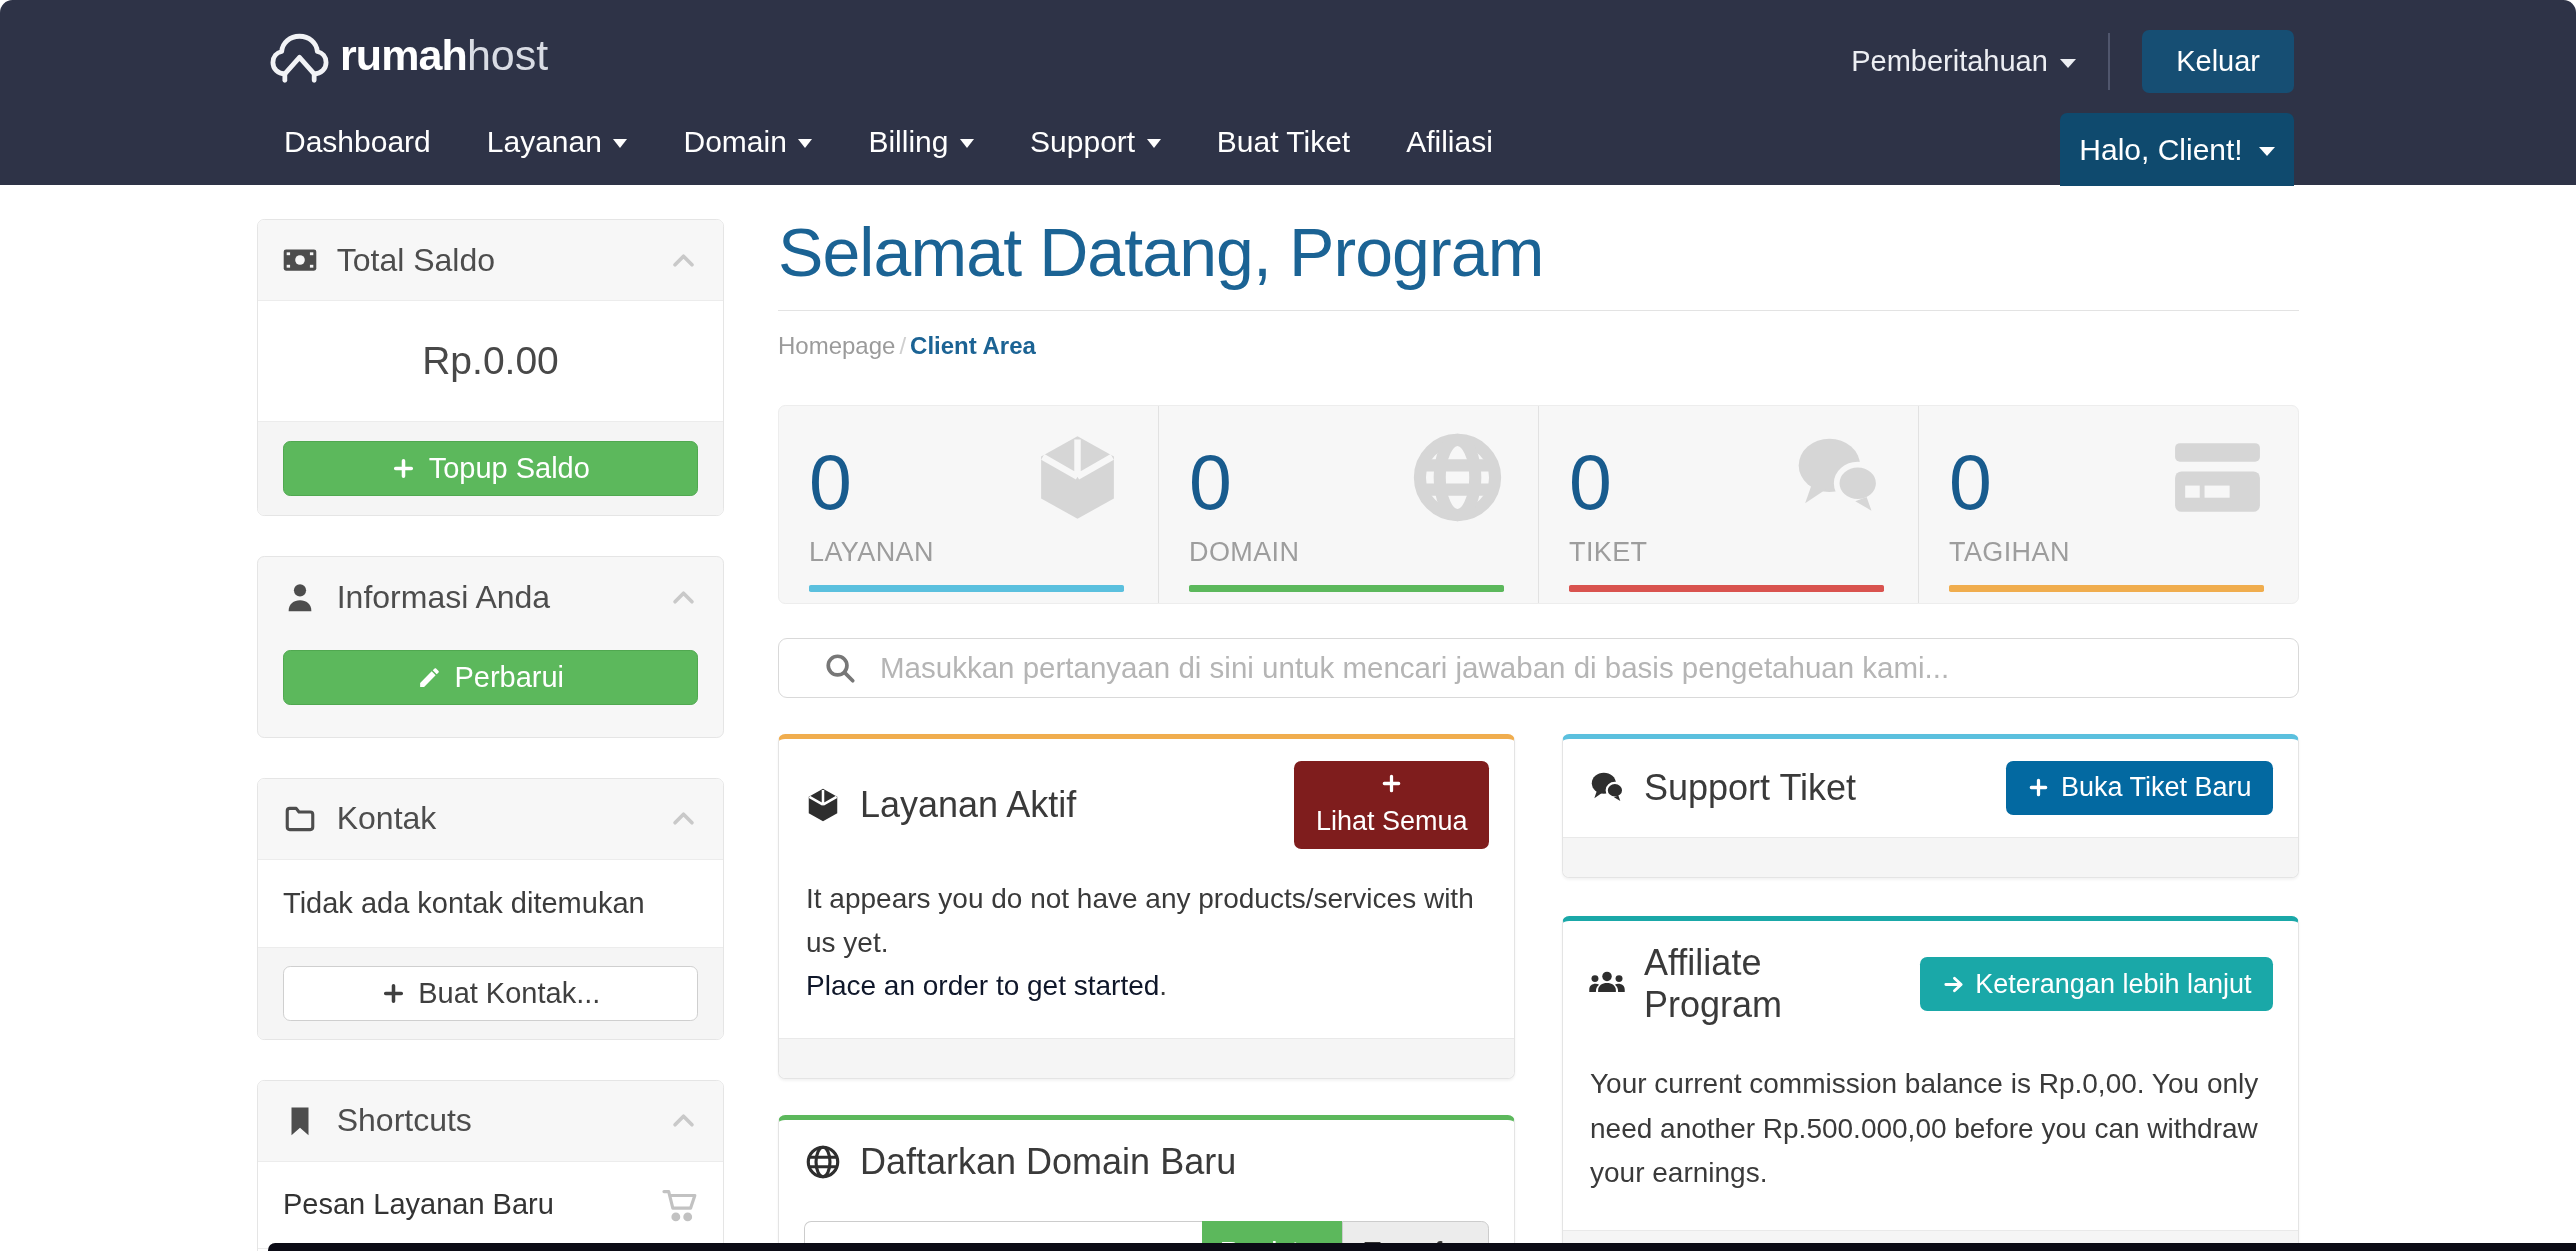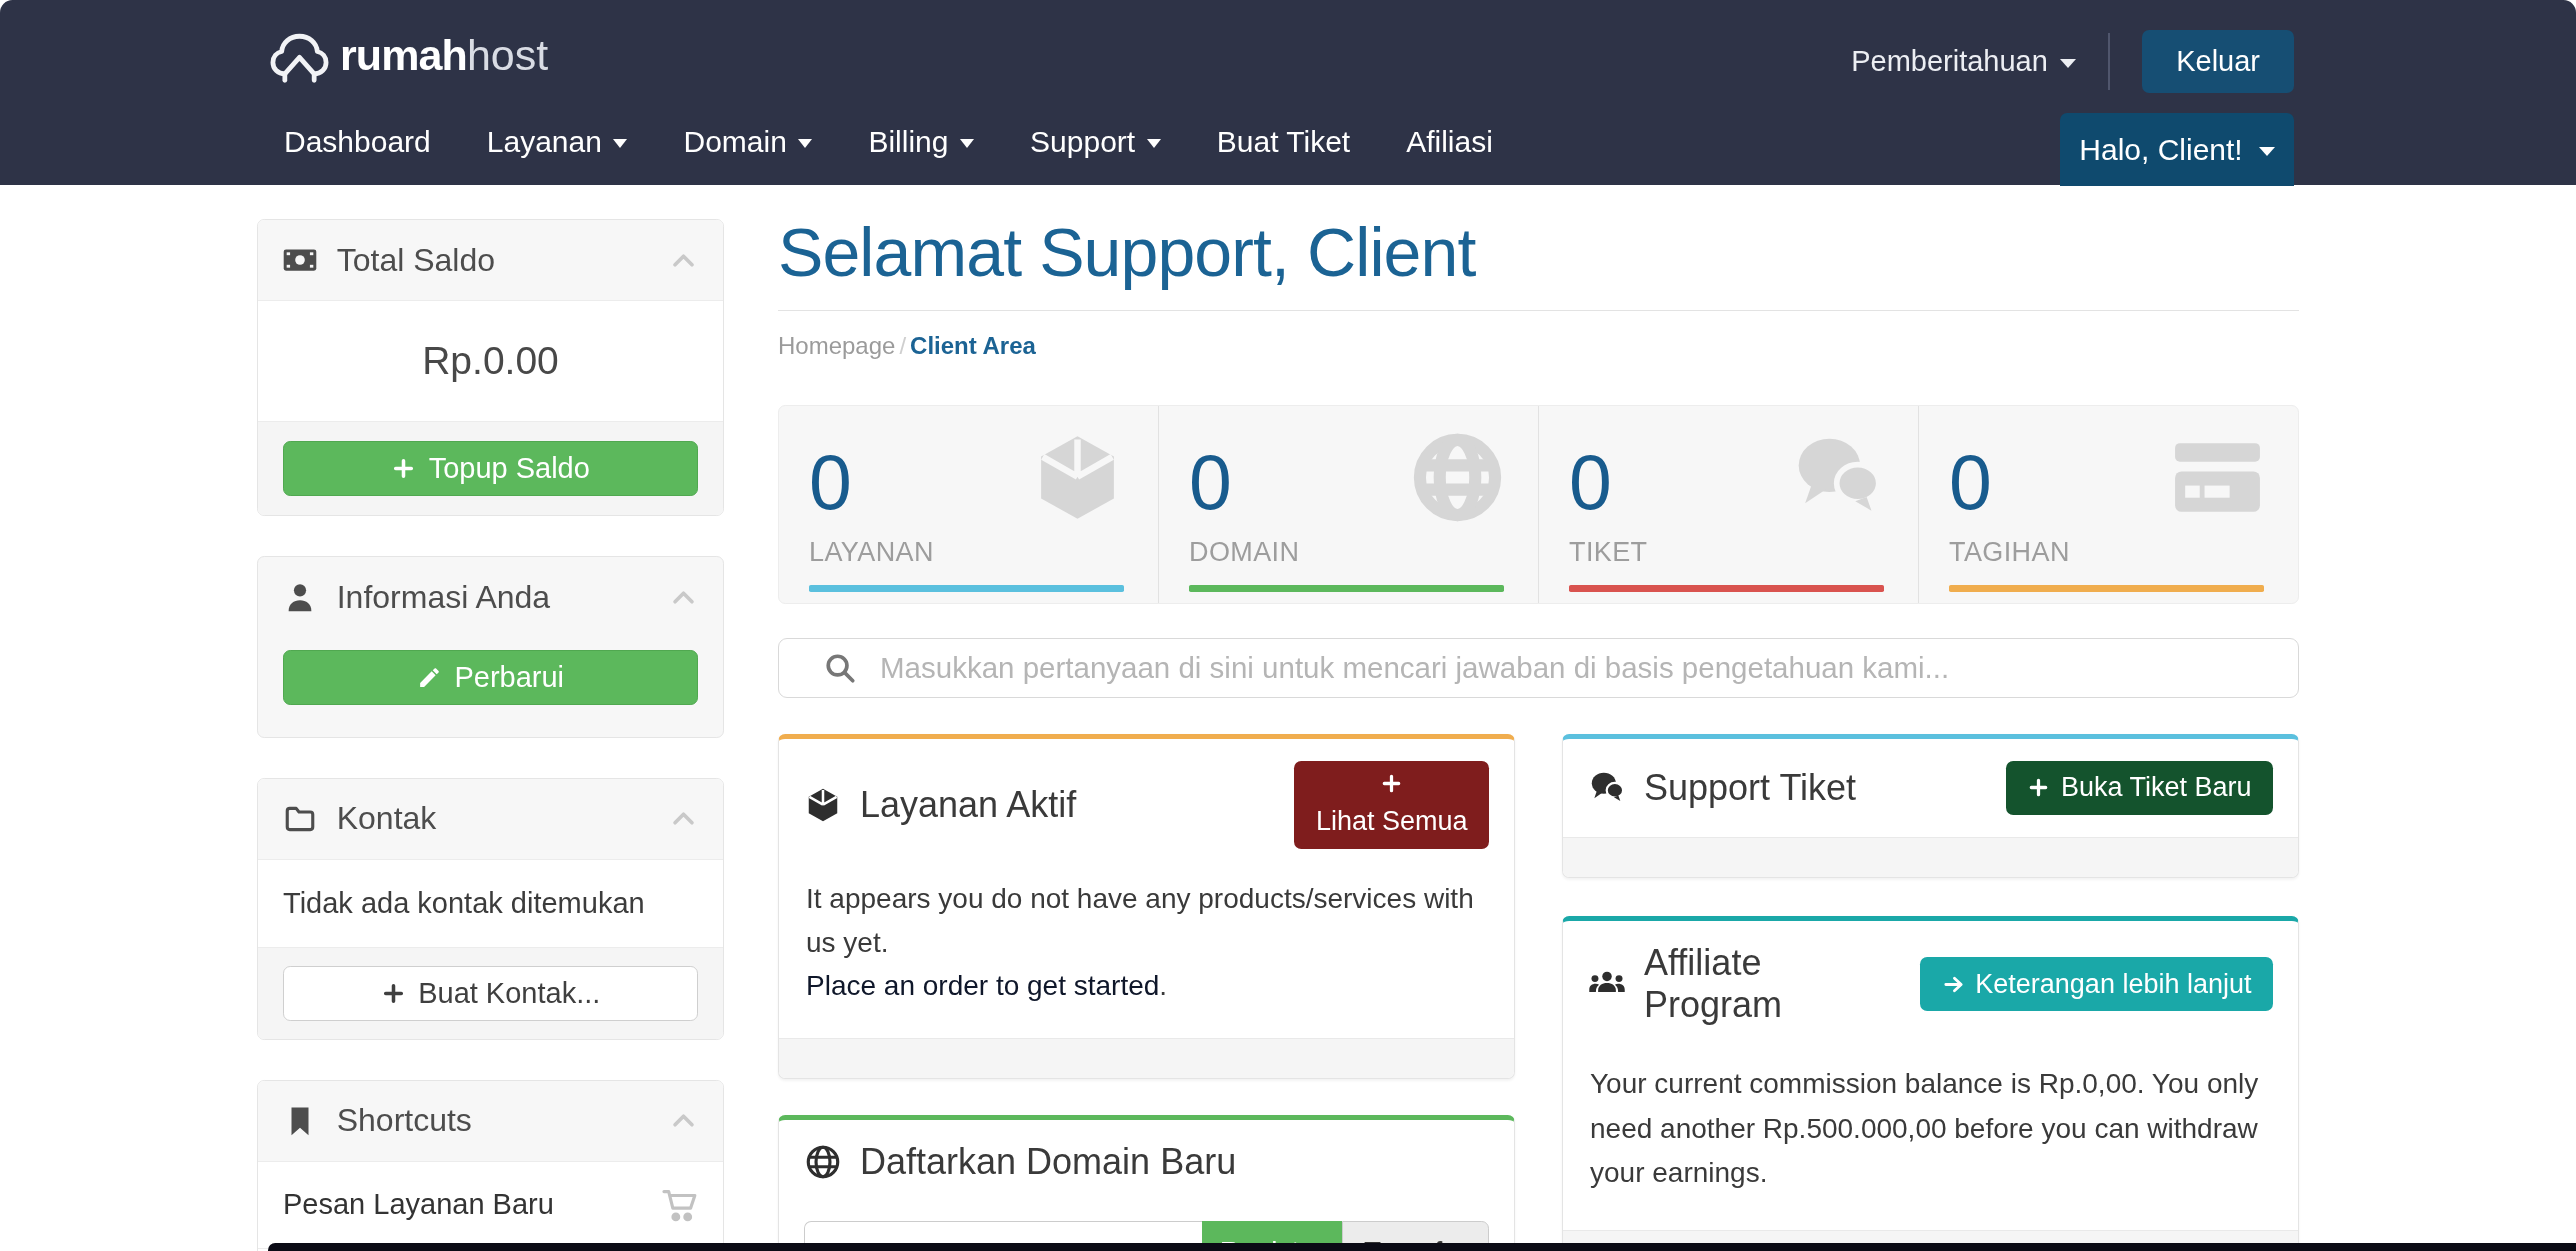--- a/index.html
+++ b/index.html
@@ -307,21 +307,21 @@
     </div>
     <div class="shortcut-row">
       
       
     </div>
   </div>
 </div>
 
 <div class="main">
 
-  <h1 class="page-title" style="color: rgb(27, 99, 148);">Selamat Support, Client</h1>
+  <h1 class="page-title" style="color: rgb(27, 99, 148);">Selamat Datang, Program</h1>
   <hr class="title-hr">
 
   <div class="breadcrumb">
     <span class="bc-home">Homepage</span>
     <span class="bc-sep">/</span>
     <span class="bc-cur">Client Area</span>
   </div>
 
   <div class="stats">
     <div class="stat-cell">
@@ -445,21 +445,21 @@
             <span class="p-icon">
               <svg viewBox="0 0 24 24" fill="currentColor">
                   <ellipse cx="10" cy="9" rx="7.6" ry="6.6"></ellipse>
                   <path d="M5.6 13.8L4 18.4l5-3.4z"></path>
                   <ellipse cx="17" cy="13.4" rx="5.2" ry="4.6" stroke="#fff" stroke-width="1.4"></ellipse>
                   <path d="M19.2 16.8l1.2 3.4-4-2.3z"></path>
                 </svg>
             </span>
             <span>Support Tiket</span>
           </div>
-          <button class="panel-action" style="background: #14532d;">
+          <button class="panel-action" style="background: #0369a1;">
             <svg viewBox="0 0 24 24" fill="none" stroke="#fff" stroke-width="3.4" stroke-linecap="round">
                 <path d="M12 4.5v15M4.5 12h15"></path>
               </svg>
             <span>Buka Tiket Baru</span>
           </button>
         </div>
         <div class="panel-foot"></div>
       </div>
 
       <div class="panel affiliate-panel" style="border-top-color: rgb(26, 168, 168);">

